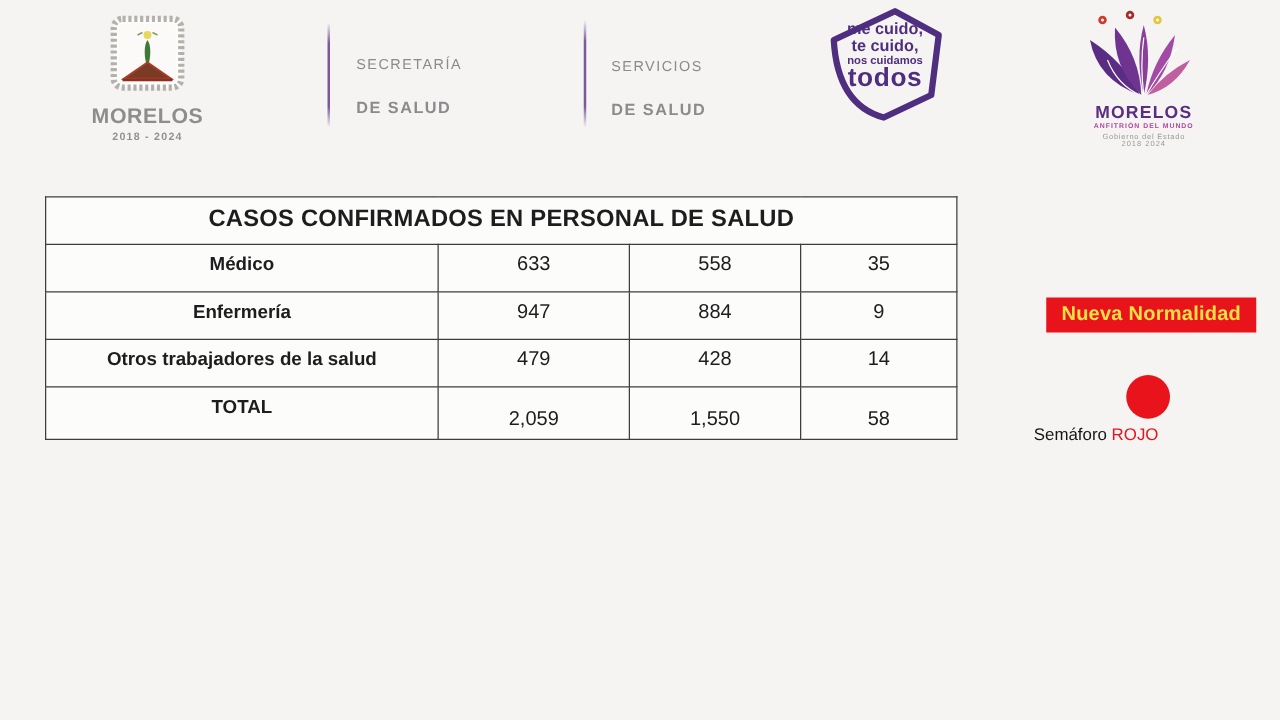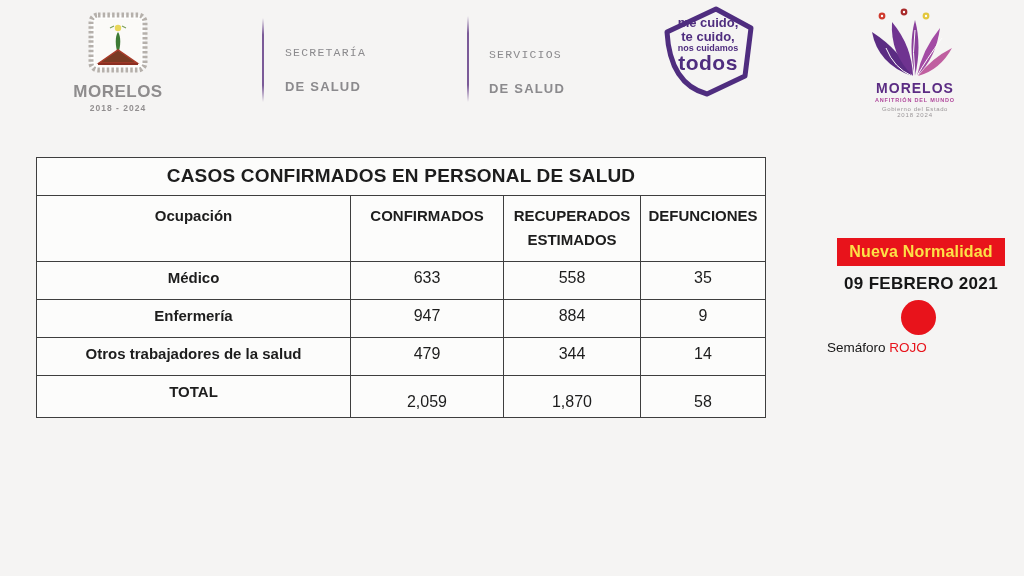--- a/index.html
+++ b/index.html
@@ -16,21 +16,21 @@
   .coat-years { font-size:8.5px; font-weight:bold; color:#928f90; letter-spacing:1px; margin-top:1px; }
 
   .vdivider {
     position:absolute; width:2px;
     background:linear-gradient(to bottom, rgba(123,90,152,0) 0%, #7b5a98 20%, #7b5a98 80%, rgba(123,90,152,0) 100%);
   }
   .vdivider.d1 { left:262px; top:18px; height:84px; }
   .vdivider.d2 { left:467px; top:16px; height:86px; }
 
   .dep-block { position:absolute; color:#8b8a8d; }
-  .dep-block .l1 { font-size:11.5px; letter-spacing:1.2px;font-family:Liberation Mono, monospace; }
+  .dep-block .l1 { font-size:11.5px; letter-spacing:1.2px; }
   .dep-block .l2 { font-size:13px; font-weight:bold; letter-spacing:1.2px; margin-top:20px; }
   .dep-secretaria { left:285px; top:46px; }
   .dep-servicios  { left:489px; top:48px; }
 
   .care-shield { position:absolute; left:656px; top:0; width:102px; height:100px; }
   .care-shield svg { position:absolute; left:0; top:0; }
   .care-text { position:absolute; left:14px; top:16px; width:76px; text-align:center; color:#4f2d7f; line-height:1.08; }
   .care-text .c1, .care-text .c2 { font-size:13px; font-weight:bold; }
   .care-text .c3 { font-size:9px; font-weight:bold; }
   .care-text .c4 { font-size:21px; font-weight:bold; letter-spacing:.5px; margin-top:-2px; }
@@ -162,57 +162,50 @@
     <colgroup>
       <col style="width:314px">
         <col style="width:153px">
         <col style="width:137px">
         <col style="width:125px">
     </colgroup>
     <tbody>
       <tr>
         <td class="tbl-title" colspan="4">CASOS CONFIRMADOS EN PERSONAL DE SALUD</td>
       </tr>
-      <tr class="hdr">
-        <td>Ocupación</td>
-        <td>CONFIRMADOS</td>
-        <td>RECUPERADOS ESTIMADOS</td>
-        <td>DEFUNCIONES</td>
-      </tr>
       <tr class="data">
         <td class="lbl">Médico</td>
         <td class="num">633</td>
         <td class="num">558</td>
         <td class="num">35</td>
       </tr>
       <tr class="data">
         <td class="lbl">Enfermería</td>
         <td class="num">947</td>
         <td class="num">884</td>
         <td class="num">9</td>
       </tr>
       <tr class="data">
         <td class="lbl">Otros trabajadores de la salud</td>
         <td class="num">479</td>
-        <td class="num">344</td>
+        <td class="num">428</td>
         <td class="num">14</td>
       </tr>
       <tr class="total">
         <td class="lbl">TOTAL</td>
         <td class="num">2,059</td>
-        <td class="num">1,870</td>
+        <td class="num">1,550</td>
         <td class="num">58</td>
       </tr>
     </tbody>
   </table>
 
   <div class="badge">
     <span>Nueva Normalidad</span>
   </div>
-  <div class="date-line">09 FEBRERO 2021</div>
   <div class="traffic-dot"></div>
   <div class="semaforo-line">
     <span>Semáforo</span>
     <span> </span>
     <span class="rojo">ROJO</span>
   </div>
 
 </div>
 
 </body></html>

